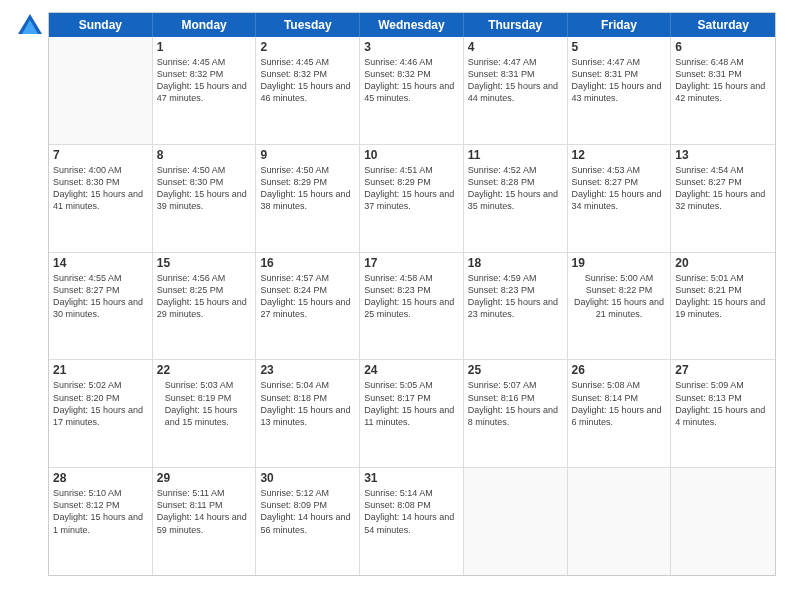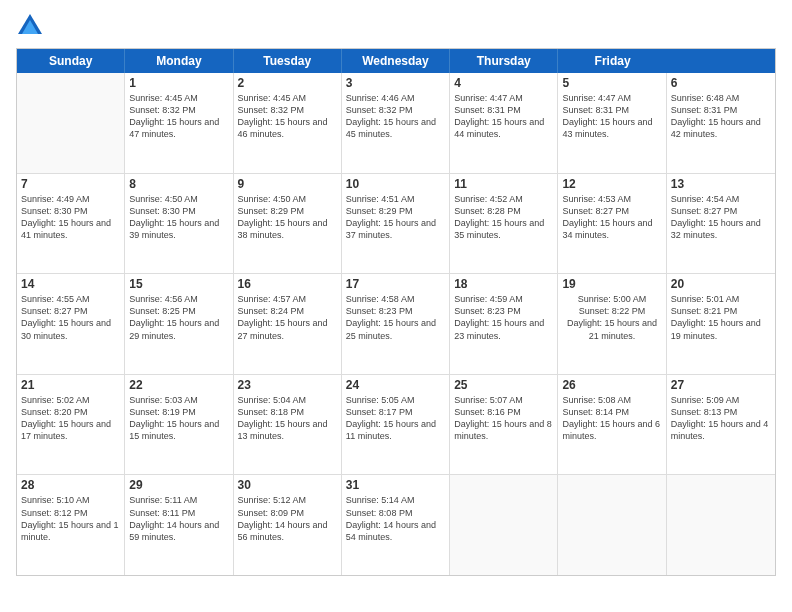--- a/index.html
+++ b/index.html
@@ -8,21 +8,20 @@
       background: #fff;
       width: 792px;
       height: 612px;
       overflow: hidden;
     }
     .page {
       width: 792px;
       height: 588px;
       padding: 12px 16px;
       display: flex;
-      flex-direction: column;
     }
     .header {
       display: flex;
       justify-content: space-between;
       align-items: flex-start;
       margin-bottom: 8px;
     }
     .logo {
       display: flex;
       align-items: center;
@@ -137,20 +136,21 @@
   </div>
 
   <div class="calendar">
     <div class="cal-header-row">
     <div class="cal-header-cell">Sunday</div>
         <div class="cal-header-cell">Monday</div>
         <div class="cal-header-cell">Tuesday</div>
         <div class="cal-header-cell">Wednesday</div>
         <div class="cal-header-cell">Thursday</div>
         <div class="cal-header-cell">Friday</div>
+        <div class="cal-header-cell">Saturday</div>
       </div>
     <div class="cal-body">
     <div class="cal-row">
           <div class="cal-cell empty"></div>
           <div class="cal-cell">
             <span class="day-number">1</span>
             <div class="cell-text" style="white-space: pre-line;">Sunrise: 4:45 AM
 Sunset: 8:32 PM
 Daylight: 15 hours and 47 minutes.</div>
           </div>
@@ -181,21 +181,21 @@
           <div class="cal-cell">
             <span class="day-number">6</span>
             <div class="cell-text" style="white-space: pre-line;">Sunrise: 6:48 AM
 Sunset: 8:31 PM
 Daylight: 15 hours and 42 minutes.</div>
           </div>
         </div>
         <div class="cal-row">
           <div class="cal-cell">
             <span class="day-number">7</span>
-            <div class="cell-text" style="white-space: pre-line;">Sunrise: 4:49 AM
+            <div class="cell-text" style="white-space: pre-line;">Sunrise: 4:00 AM
 Sunset: 8:30 PM
 Daylight: 15 hours and 41 minutes.</div>
           </div>
           <div class="cal-cell">
             <span class="day-number">8</span>
             <div class="cell-text" style="white-space: pre-line;">Sunrise: 4:50 AM
 Sunset: 8:30 PM
 Daylight: 15 hours and 39 minutes.</div>
           </div>
           <div class="cal-cell">
@@ -275,21 +275,21 @@
         </div>
         <div class="cal-row">
           <div class="cal-cell">
             <span class="day-number">21</span>
             <div class="cell-text" style="white-space: pre-line;">Sunrise: 5:02 AM
 Sunset: 8:20 PM
 Daylight: 15 hours and 17 minutes.</div>
           </div>
           <div class="cal-cell">
             <span class="day-number">22</span>
-            <div class="cell-text" style="white-space: pre-line;">Sunrise: 5:03 AM
+            <div class="cell-text" style="white-space: pre-line; margin-left: 8px;">Sunrise: 5:03 AM
 Sunset: 8:19 PM
 Daylight: 15 hours and 15 minutes.</div>
           </div>
           <div class="cal-cell">
             <span class="day-number">23</span>
             <div class="cell-text" style="white-space: pre-line;">Sunrise: 5:04 AM
 Sunset: 8:18 PM
 Daylight: 15 hours and 13 minutes.</div>
           </div>
           <div class="cal-cell">

